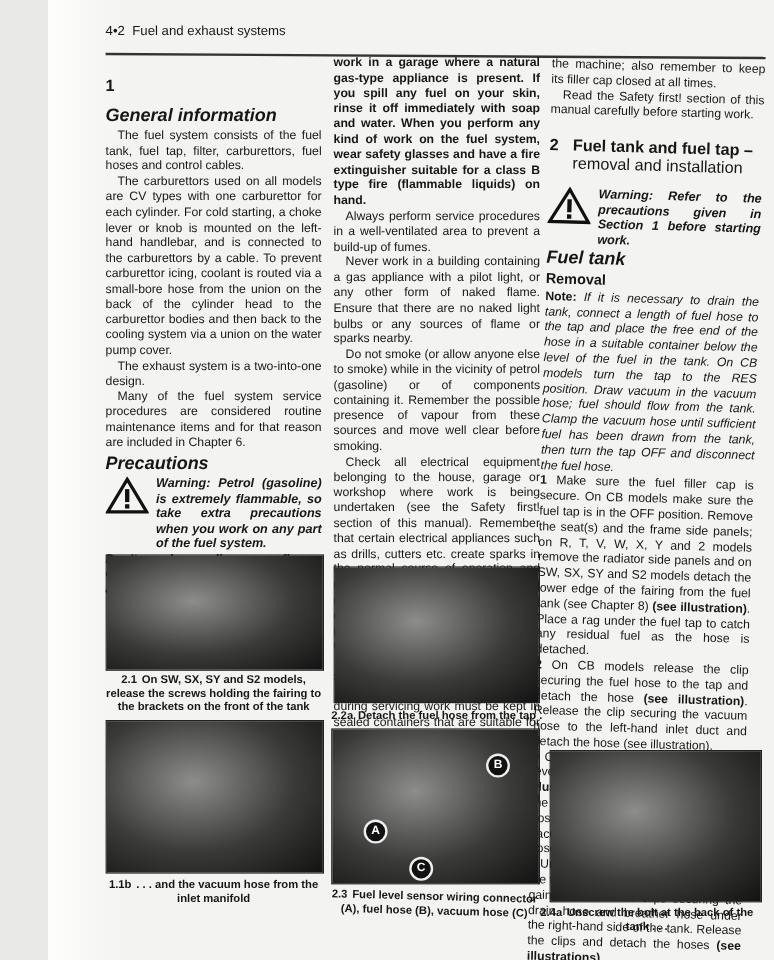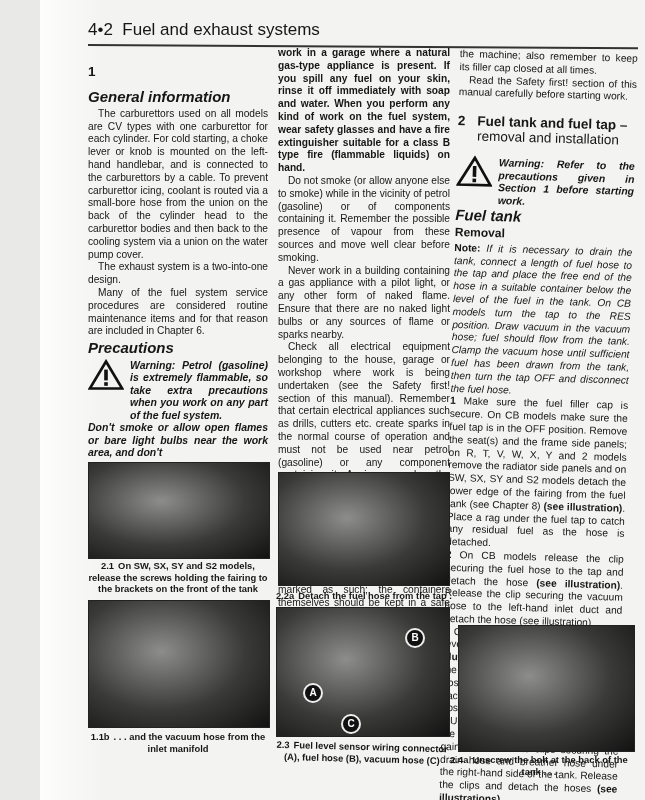--- a/index.html
+++ b/index.html
@@ -1,19 +1,19 @@
 <!DOCTYPE html>
 <html><head>
 <meta charset="utf-8">
 <style>
   html,body{margin:0;padding:0;}
   body{width:645px;height:800px;overflow:hidden;background:#e9e9e7;font-family:"Liberation Sans",sans-serif;color:#161616;position:relative;}
   .page{position:absolute;left:40px;top:0;width:605px;height:800px;background:#f3f3f1;}
   .shade{position:absolute;left:0;top:0;width:60px;height:800px;background:linear-gradient(90deg,#fdfdfc,#f4f4f2);}
-  .header{position:absolute;left:88px;top:20px;font-size:17px;}
+  .header{position:absolute;left:88px;top:20px;font-size:11px;}
   .rule{position:absolute;left:88px;top:44px;width:550px;height:2px;background:#333;transform:rotate(0.35deg);transform-origin:left;}
   .col{position:absolute;font-size:10.2px;line-height:12.8px;text-align:justify;}
   .col p{margin:0;text-indent:10px;}
   .col1{left:88px;top:60px;width:180px;}
   .col2{left:278px;top:47px;width:172px;}
   .col3{left:460px;top:48px;width:178px;transform:rotate(1.6deg);transform-origin:left top;}
   .sec-title{font-weight:bold;font-size:13.5px;line-height:15px;display:flex;gap:12px;margin:4px 0 12px 0;}
   .sec-sub{font-weight:normal;}
   h2{font-style:italic;font-weight:bold;font-size:15px;margin:4px 0 4px 0;}
   h3{font-weight:bold;font-size:12px;margin:2px 0 3px 0;}
@@ -41,39 +41,41 @@
   <span>4•2</span>&nbsp;
   <span>Fuel and exhaust systems</span>
 </div>
 <div class="rule"></div>
 
 <div class="col col1">
   <div class="sec-title">
     <span>1</span>
   </div>
   <h2>General information</h2>
+  <p>The fuel system consists of the fuel tank, fuel tap, filter, carburettors, fuel hoses and control cables.</p>
   <p>The carburettors used on all models are CV types with one carburettor for each cylinder. For cold starting, a choke lever or knob is mounted on the left-hand handlebar, and is connected to the carburettors by a cable. To prevent carburettor icing, coolant is routed via a small-bore hose from the union on the back of the cylinder head to the carburettor bodies and then back to the cooling system via a union on the water pump cover.</p>
   <p>The exhaust system is a two-into-one design.</p>
   <p>Many of the fuel system service procedures are considered routine maintenance items and for that reason are included in Chapter 6.</p>
   <h2>Precautions</h2>
   <div class="warn">
     <svg class="warn-icon" viewBox="0 0 40 34">
         <polygon points="20,2 38,32 2,32" fill="none" stroke="#111" stroke-width="3"></polygon>
         <rect x="18" y="11" width="4" height="12" fill="#111"></rect>
         <rect x="18" y="25" width="4" height="4" fill="#111"></rect>
       </svg>
     <div class="warn-text">Warning: Petrol (gasoline) is extremely flammable, so take extra precautions when you work on any part of the fuel system.</div>
   </div>
   <div class="warn-cont">Don't smoke or allow open flames or bare light bulbs near the work area, and don't</div>
 </div>
 
 <div class="col col2">
   <div class="bolditalic">work in a garage where a natural gas-type appliance is present. If you spill any fuel on your skin, rinse it off immediately with soap and water. When you perform any kind of work on the fuel system, wear safety glasses and have a fire extinguisher suitable for a class B type fire (flammable liquids) on hand.</div>
+  <p>Always perform service procedures in a well-ventilated area to prevent a build-up of fumes.</p>
+  <p>Never work in a building containing a gas appliance with a pilot light, or any other form of naked flame. Ensure that there are no naked light bulbs or any sources of flame or sparks nearby.</p>
   <p>Do not smoke (or allow anyone else to smoke) while in the vicinity of petrol (gasoline) or of components containing it. Remember the possible presence of vapour from these sources and move well clear before smoking.</p>
-  <p>Never work in a building containing a gas appliance with a pilot light, or any other form of naked flame. Ensure that there are no naked light bulbs or any sources of flame or sparks nearby.</p>
   <p>Check all electrical equipment belonging to the house, garage or workshop where work is being undertaken (see the Safety first! section of this manual). Remember that certain electrical appliances such as drills, cutters etc. create sparks in the normal course of operation and must not be used near petrol (gasoline) or any component containing it. Again, remember the possible presence of fumes before using electrical equipment.</p>
   <p>Always mop up any spilt fuel and safely dispose of the rag used.</p>
   <p>Any stored fuel that is drained off during servicing work must be kept in sealed containers that are suitable for holding petrol (gasoline), and clearly marked as such; the containers themselves should be kept in a safe place. Note that this last point applies equally to the fuel tank if it is removed from</p>
 </div>
 
 <div class="col col3">
   <div>the machine; also remember to keep its filler cap closed at all times.</div>
   <p>Read the Safety first! section of this manual carefully before starting work.</p>
   <div class="sec-title" style="margin-top:14px;">
     <span>2</span>

